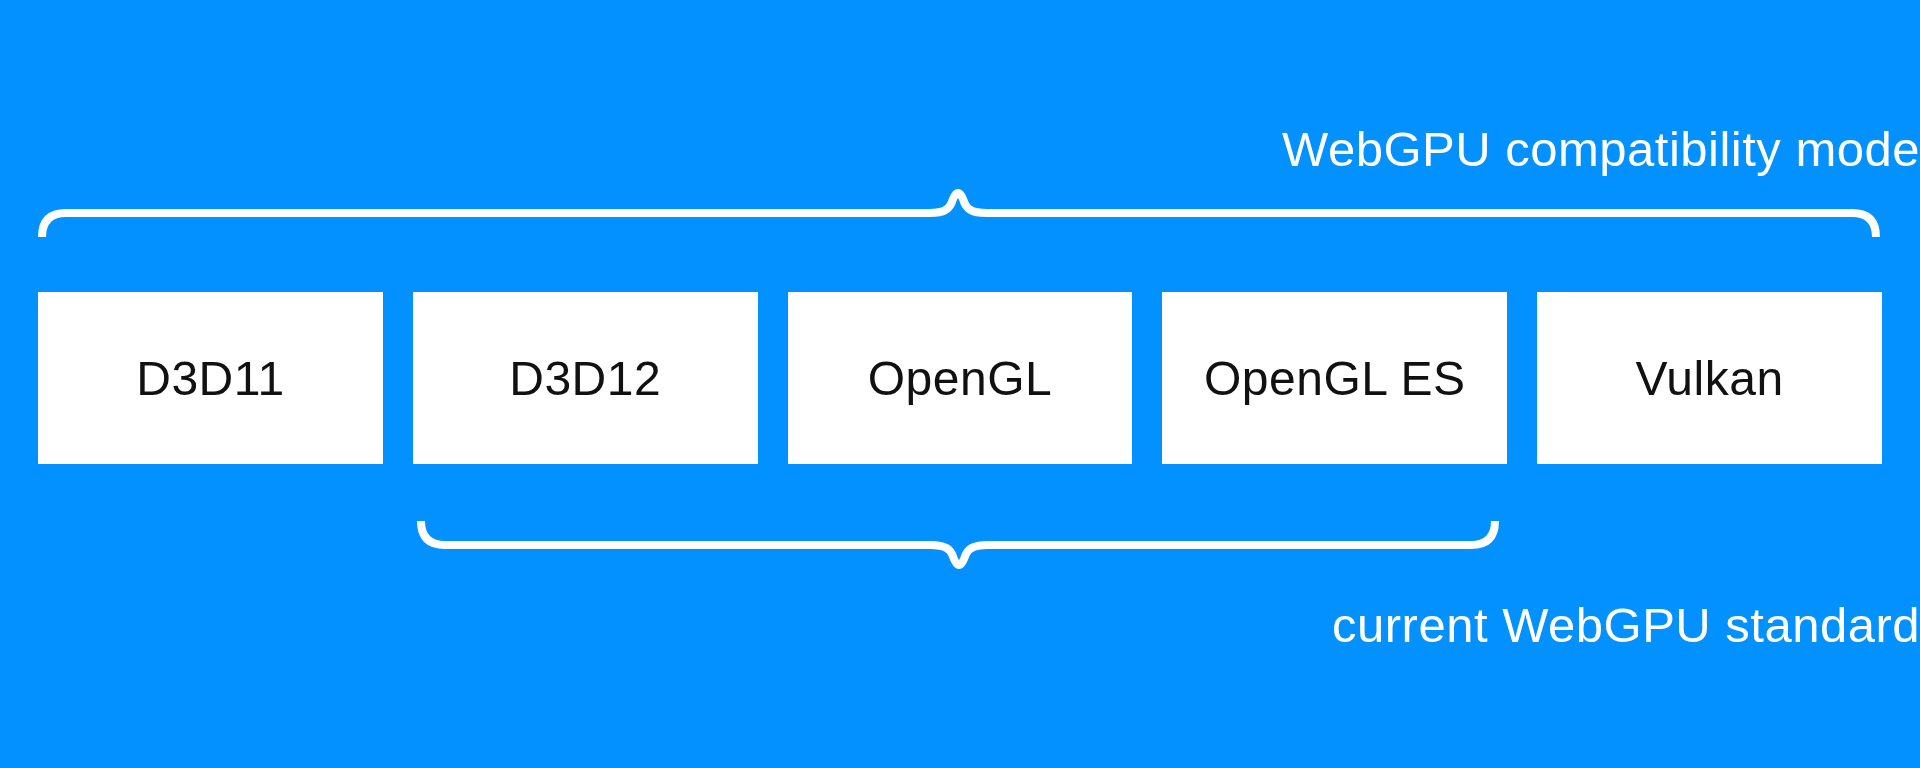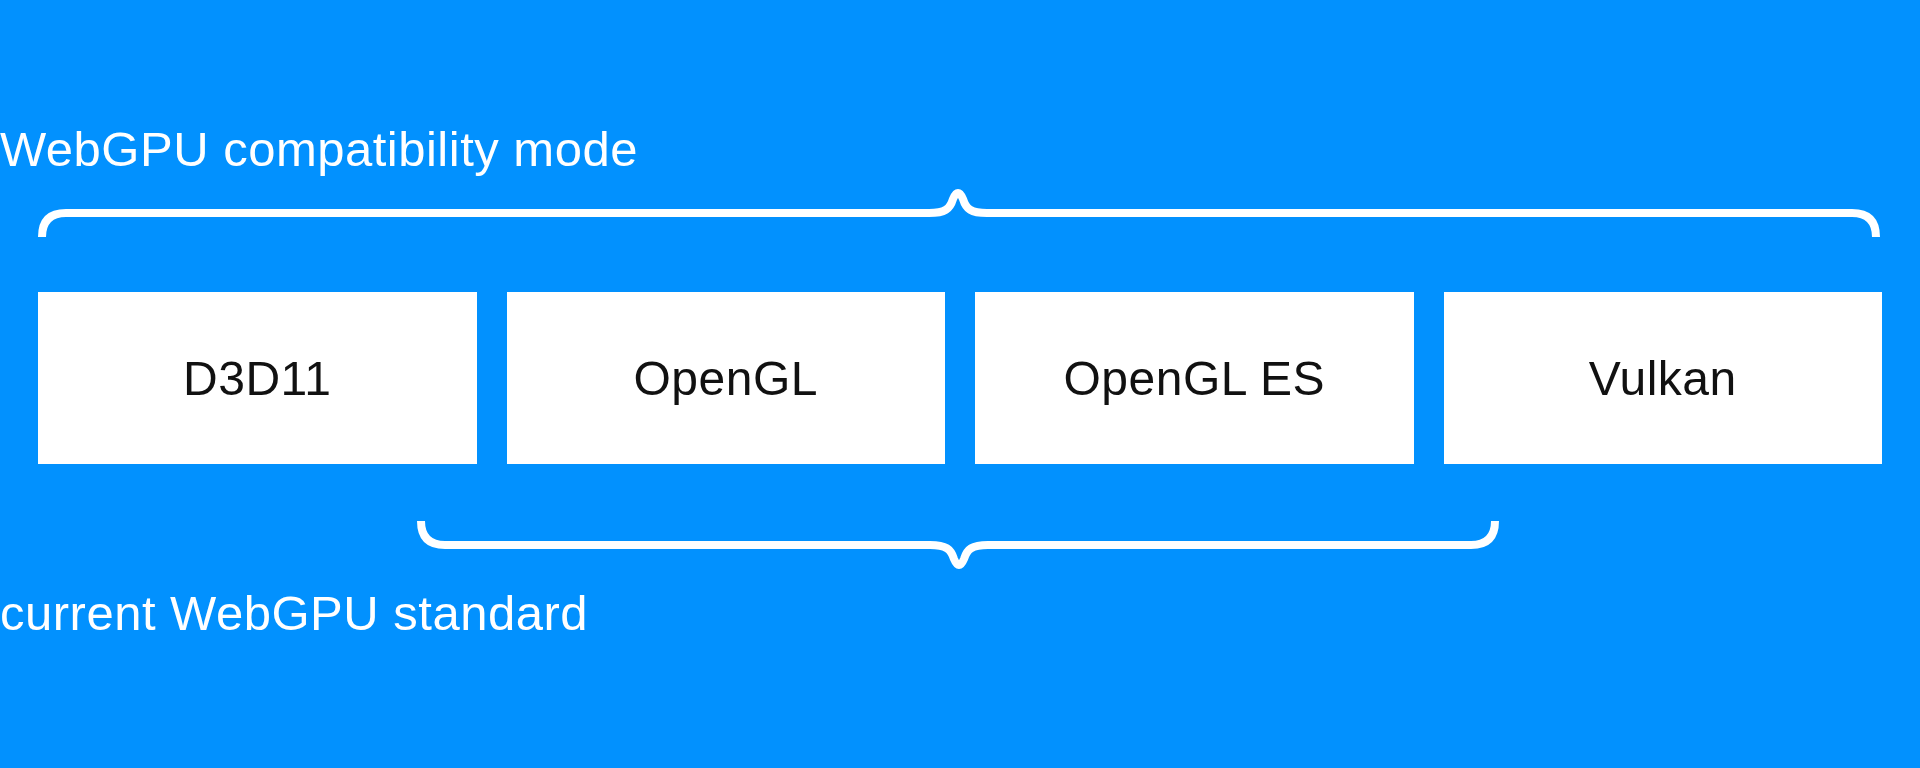--- a/index.html
+++ b/index.html
@@ -15,32 +15,32 @@
   .canvas {
     position: relative;
     width: 1920px;
     height: 768px;
     background: #0291fe;
   }
   .brace-label {
     position: absolute;
     left: 0;
     width: 1920px;
-    text-align: left;
+    text-align: right;
     color: #ffffff;
     font-size: 49px;
     line-height: 56px;
     font-weight: 400;
     letter-spacing: 0.5px;
   }
   .top-label {
     top: 121px;
   }
   .bottom-label {
-    top: 585px;
+    top: 597px;
   }
   .braces {
     position: absolute;
     left: 0;
     top: 0;
     width: 1920px;
     height: 768px;
   }
   .braces path {
     fill: none;
@@ -79,20 +79,23 @@
   <svg class="braces" viewBox="0 0 1920 768" xmlns="http://www.w3.org/2000/svg">
     <path stroke="#ffffff" d="M 42 237 Q 42 213 66 213 L 929 213 C 945 213 950 209 953 199 Q 958 187 963 199 C 966 209 971 213 987 213 L 1852 213 Q 1876 213 1876 237"></path>
     <path stroke="#ffffff" d="M 421 521 Q 421 545 445 545 L 930 545 C 946 545 951 549 954 559 Q 959 571 964 559 C 967 549 972 545 988 545 L 1471 545 Q 1495 545 1495 521"></path>
   </svg>
 
   <div class="boxes-row">
     <div class="backend-box">
       <span>D3D11</span>
     </div>
     <div class="backend-box">
+      <span>D3D12</span>
+    </div>
+    <div class="backend-box">
       <span>OpenGL</span>
     </div>
     <div class="backend-box">
       <span>OpenGL ES</span>
     </div>
     <div class="backend-box">
       <span>Vulkan</span>
     </div>
   </div>
 

